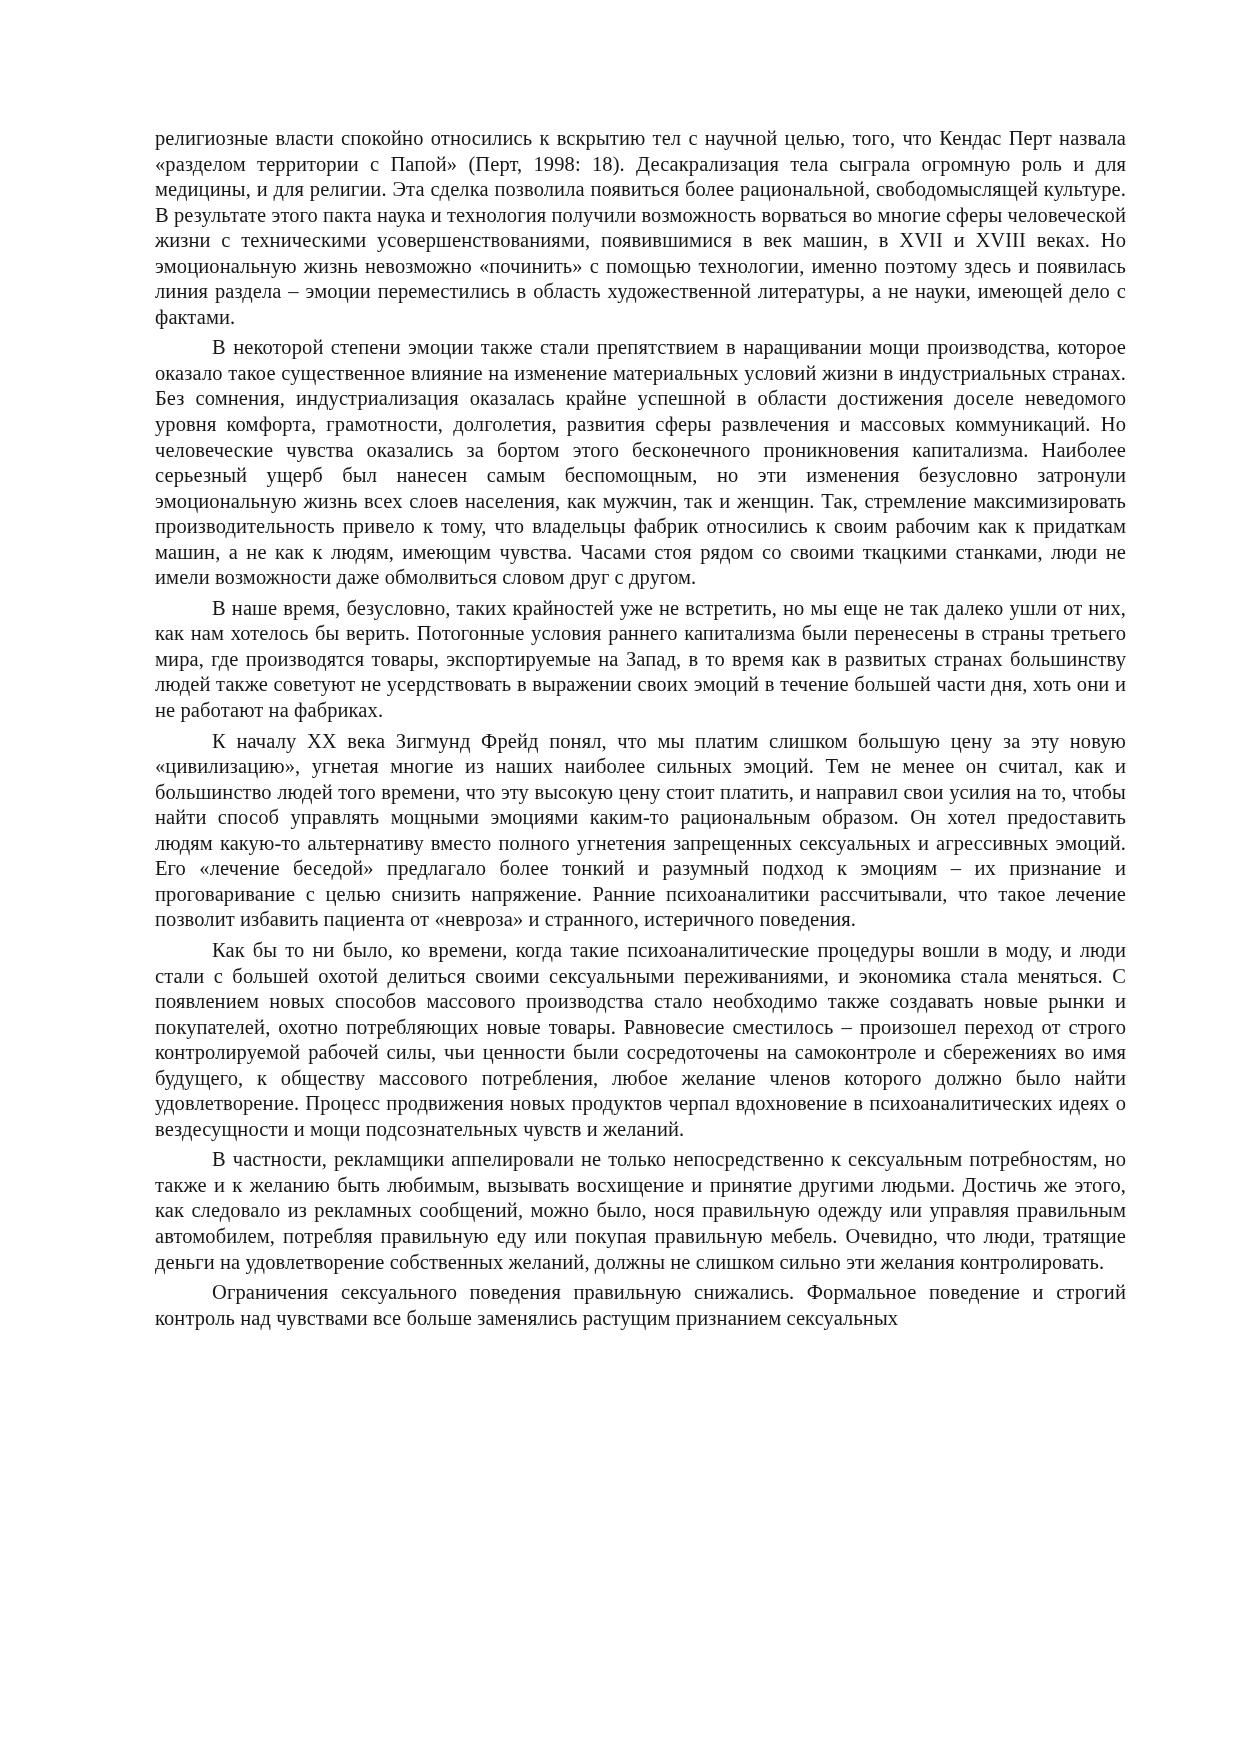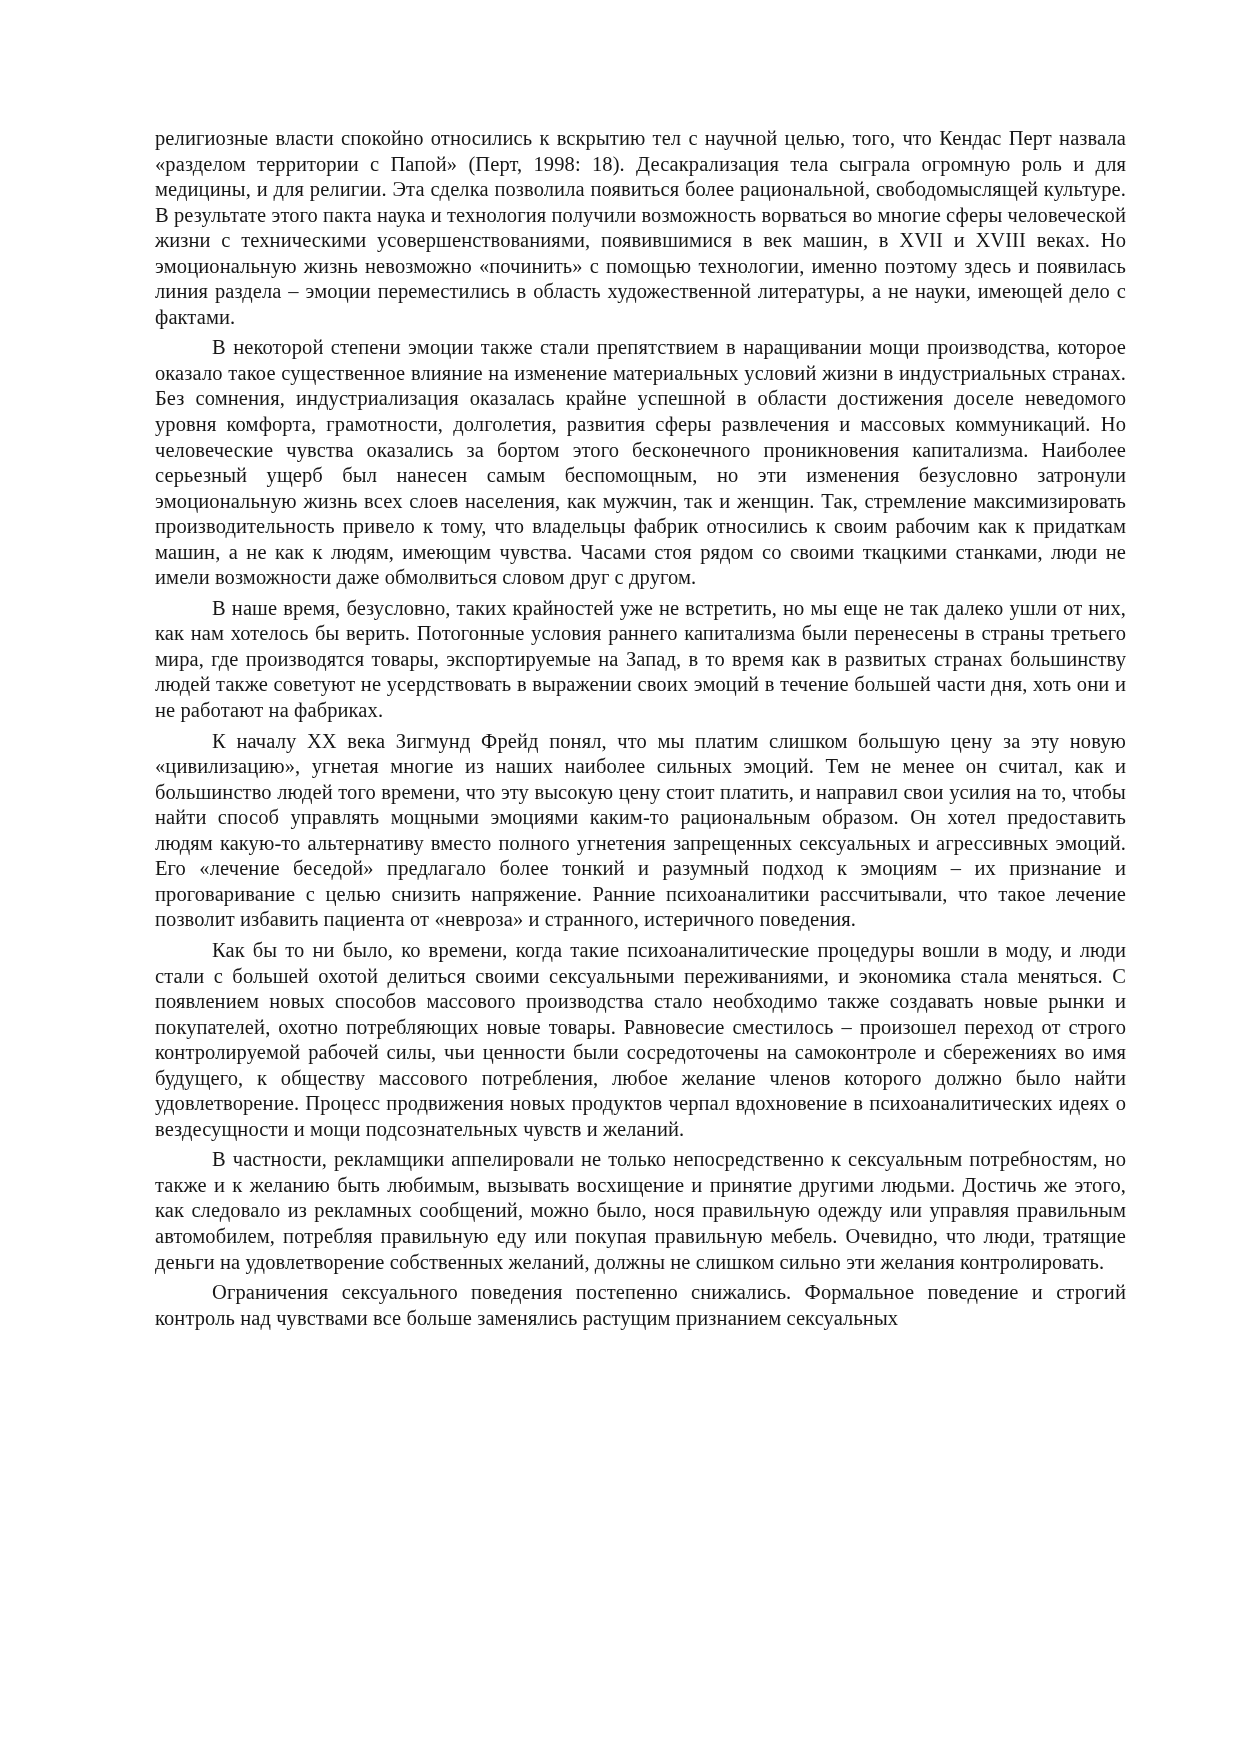--- a/index.html
+++ b/index.html
@@ -44,15 +44,15 @@
 
 <div class="page">
   <div class="page-text">
 
   <p class="para">религиозные власти спокойно относились к вскрытию тел с научной целью, того, что Кендас Перт назвала «разделом территории с Папой» (Перт, 1998: 18). Десакрализация тела сыграла огромную роль и для медицины, и для религии. Эта сделка позволила появиться более рациональной, свободомыслящей культуре. В результате этого пакта наука и технология получили возможность ворваться во многие сферы человеческой жизни с техническими усовершенствованиями, появившимися в век машин, в XVII и XVIII веках. Но эмоциональную жизнь невозможно «починить» с помощью технологии, именно поэтому здесь и появилась линия раздела – эмоции переместились в область художественной литературы, а не науки, имеющей дело с фактами.</p>
       <p class="para indent">В некоторой степени эмоции также стали препятствием в наращивании мощи производства, которое оказало такое существенное влияние на изменение материальных условий жизни в индустриальных странах. Без сомнения, индустриализация оказалась крайне успешной в области достижения доселе неведомого уровня комфорта, грамотности, долголетия, развития сферы развлечения и массовых коммуникаций. Но человеческие чувства оказались за бортом этого бесконечного проникновения капитализма. Наиболее серьезный ущерб был нанесен самым беспомощным, но эти изменения безусловно затронули эмоциональную жизнь всех слоев населения, как мужчин, так и женщин. Так, стремление максимизировать производительность привело к тому, что владельцы фабрик относились к своим рабочим как к придаткам машин, а не как к людям, имеющим чувства. Часами стоя рядом со своими ткацкими станками, люди не имели возможности даже обмолвиться словом друг с другом.</p>
       <p class="para indent">В наше время, безусловно, таких крайностей уже не встретить, но мы еще не так далеко ушли от них, как нам хотелось бы верить. Потогонные условия раннего капитализма были перенесены в страны третьего мира, где производятся товары, экспортируемые на Запад, в то время как в развитых странах большинству людей также советуют не усердствовать в выражении своих эмоций в течение большей части дня, хоть они и не работают на фабриках.</p>
       <p class="para indent">К началу XX века Зигмунд Фрейд понял, что мы платим слишком большую цену за эту новую «цивилизацию», угнетая многие из наших наиболее сильных эмоций. Тем не менее он считал, как и большинство людей того времени, что эту высокую цену стоит платить, и направил свои усилия на то, чтобы найти способ управлять мощными эмоциями каким-то рациональным образом. Он хотел предоставить людям какую-то альтернативу вместо полного угнетения запрещенных сексуальных и агрессивных эмоций. Его «лечение беседой» предлагало более тонкий и разумный подход к эмоциям – их признание и проговаривание с целью снизить напряжение. Ранние психоаналитики рассчитывали, что такое лечение позволит избавить пациента от «невроза» и странного, истеричного поведения.</p>
       <p class="para indent">Как бы то ни было, ко времени, когда такие психоаналитические процедуры вошли в моду, и люди стали с большей охотой делиться своими сексуальными переживаниями, и экономика стала меняться. С появлением новых способов массового производства стало необходимо также создавать новые рынки и покупателей, охотно потребляющих новые товары. Равновесие сместилось – произошел переход от строго контролируемой рабочей силы, чьи ценности были сосредоточены на самоконтроле и сбережениях во имя будущего, к обществу массового потребления, любое желание членов которого должно было найти удовлетворение. Процесс продвижения новых продуктов черпал вдохновение в психоаналитических идеях о вездесущности и мощи подсознательных чувств и желаний.</p>
       <p class="para indent">В частности, рекламщики аппелировали не только непосредственно к сексуальным потребностям, но также и к желанию быть любимым, вызывать восхищение и принятие другими людьми. Достичь же этого, как следовало из рекламных сообщений, можно было, нося правильную одежду или управляя правильным автомобилем, потребляя правильную еду или покупая правильную мебель. Очевидно, что люди, тратящие деньги на удовлетворение собственных желаний, должны не слишком сильно эти желания контролировать.</p>
-      <p class="para indent">Ограничения сексуального поведения постепенно снижались. Формальное поведение и строгий контроль над чувствами все больше заменялись растущим признанием сексуальных</p>
+      <p class="para indent">Ограничения сексуального поведения правильную снижались. Формальное поведение и строгий контроль над чувствами все больше заменялись растущим признанием сексуальных</p>
     </div>
 </div>
 
 </body></html>

